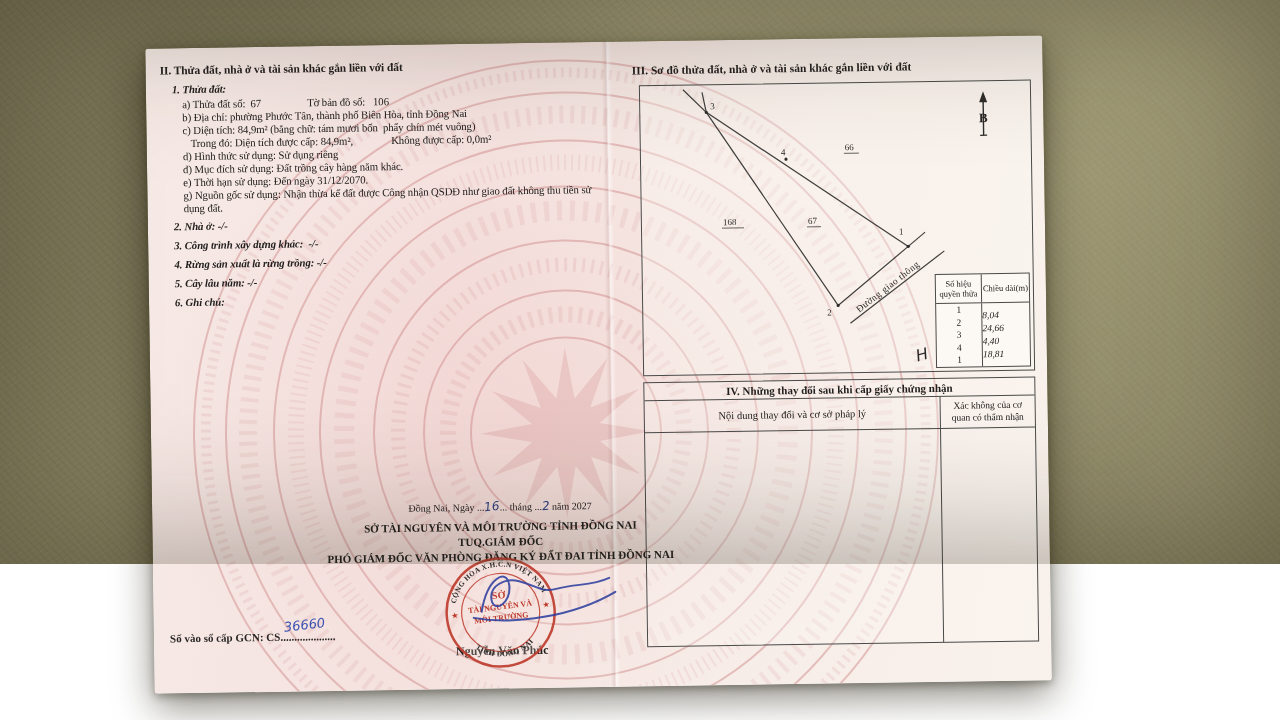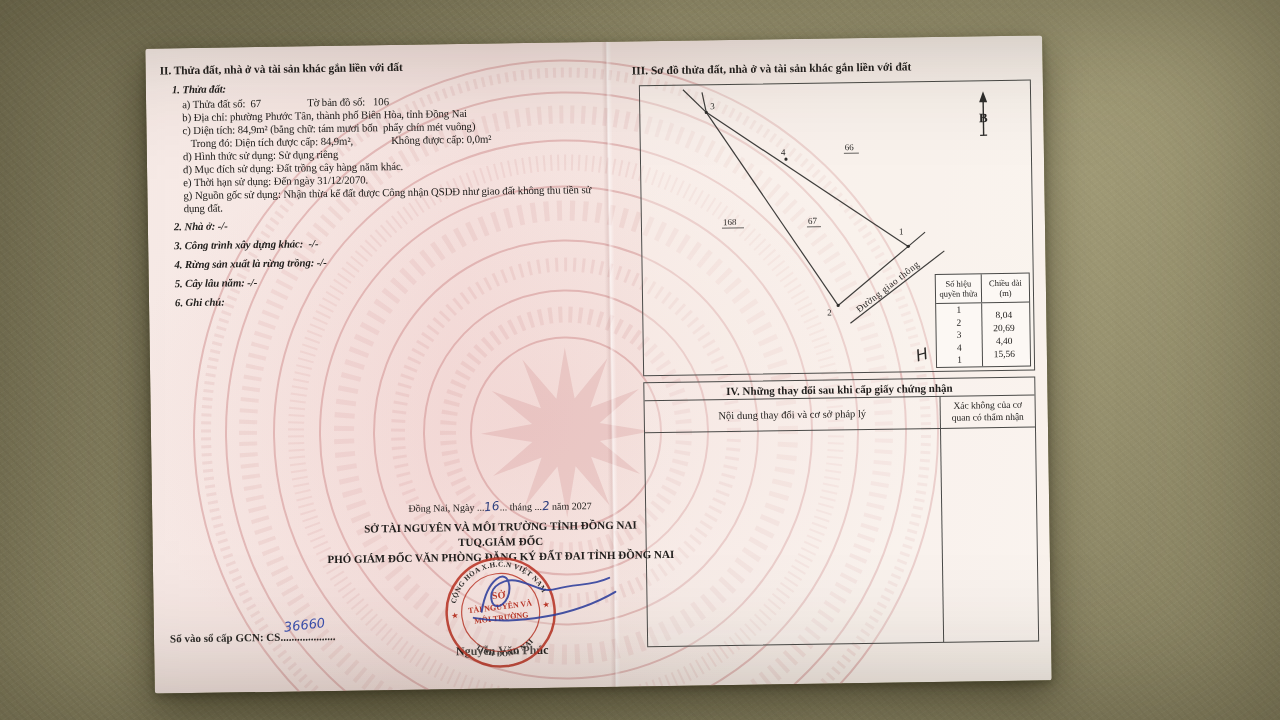--- a/index.html
+++ b/index.html
@@ -1,17 +1,17 @@
 <!DOCTYPE html>
 <html><head>
 <meta charset="utf-8">
 <style>
   html,body{margin:0;padding:0;width:1280px;height:720px;overflow:hidden;
     font-family:"Liberation Serif", serif;}
-  .scene{position:relative;width:1280px;height:720px;
+  .scene{position:relative;width:1280px;height:564px;
     background-color:#96906e;
     background-image:
       radial-gradient(circle at 12% 18%, rgba(66,62,42,.38), transparent 42%),
       radial-gradient(circle at 88% 12%, rgba(172,166,128,.55), transparent 46%),
       radial-gradient(circle at 78% 82%, rgba(122,117,86,.48), transparent 52%),
       radial-gradient(circle at 28% 88%, rgba(86,82,56,.42), transparent 46%),
       radial-gradient(circle at 55% 45%, rgba(186,178,140,.38), transparent 62%),
       repeating-linear-gradient(47deg, rgba(0,0,0,.045) 0 2px, transparent 2px 6px),
       repeating-linear-gradient(-33deg, rgba(255,255,255,.05) 0 1px, transparent 1px 5px);
   }
@@ -39,26 +39,26 @@
   .sec2 .num{margin:3px 0 0 12px;line-height:16px;}
   .sec3ttl{position:absolute;left:486px;top:23px;width:400px;font-size:11.5px;
     font-weight:bold;color:#22201e;white-space:nowrap;}
   .box3{position:absolute;left:493px;top:44px;width:390px;height:289px;
     border:1px solid #4a4a48;background:rgba(252,248,244,.35);}
   .vtable{position:absolute;left:292px;top:192px;width:93px;height:92px;
     border:1px solid #4a4a48;background:rgba(252,249,245,.8);font-size:8.5px;color:#22201e;}
   .vtable .hd{display:flex;height:28px;border-bottom:1px solid #4a4a48;}
   .vtable .hd .c1{width:45px;border-right:1px solid #4a4a48;display:flex;
     flex-direction:column;justify-content:center;align-items:center;line-height:10px;}
-  .vtable .hd .c2{flex:1;display:flex;flex-direction:column;justify-content:center;
+  .vtable .hd .c2{flex:1;display:flex;flex-direction:row;justify-content:center;
     align-items:center;line-height:10px;}
   .vtable .bd{display:flex;height:63px;}
   .vtable .bd .c1{width:45px;border-right:1px solid #4a4a48;text-align:center;
     font-size:9.5px;line-height:12.6px;}
-  .vtable .bd .c2{flex:1;text-align:center;padding:6px 4px 0 0;font-size:9.5px;line-height:13px;}
+  .vtable .bd .c2{flex:1;text-align:left;padding:6px 4px 0 0;font-size:9.5px;line-height:13px;font-style:italic;}
   .box4{position:absolute;left:493px;top:341px;width:390px;height:263px;
     border:1px solid #4a4a48;background:rgba(252,248,244,.3);color:#22201e;
     display:grid;grid-template-columns:295px 1fr;grid-template-rows:18px 32px 1fr;}
   .box4 .t{grid-column:1/3;text-align:center;font-size:11px;font-weight:bold;
     line-height:18px;border-bottom:1px solid #4a4a48;}
   .box4 .h1{display:flex;align-items:center;justify-content:center;font-size:10.5px;
     border-bottom:1px solid #4a4a48;}
   .box4 .h2{display:flex;flex-direction:column;align-items:center;justify-content:center;
     font-size:9.5px;line-height:11.5px;border-left:1px solid #4a4a48;border-bottom:1px solid #4a4a48;}
   .box4 .b1{}
@@ -190,23 +190,23 @@
         <div class="bd">
           <div class="c1">
             <div>1</div>
             <div>2</div>
             <div>3</div>
             <div>4</div>
             <div>1</div>
           </div>
           <div class="c2">
             <div>8,04</div>
-            <div>20,69</div>
+            <div>24,66</div>
             <div>4,40</div>
-            <div>15,56</div>
+            <div>18,81</div>
           </div>
         </div>
       </div>
     </div>
 
     <div class="box4">
       <div class="t b ln">IV. Những thay đổi sau khi cấp giấy chứng nhận</div>
       <div class="h1 ln">Nội dung thay đổi và cơ sở pháp lý</div>
       <div class="h2">
         <span>Xác không của cơ</span>

